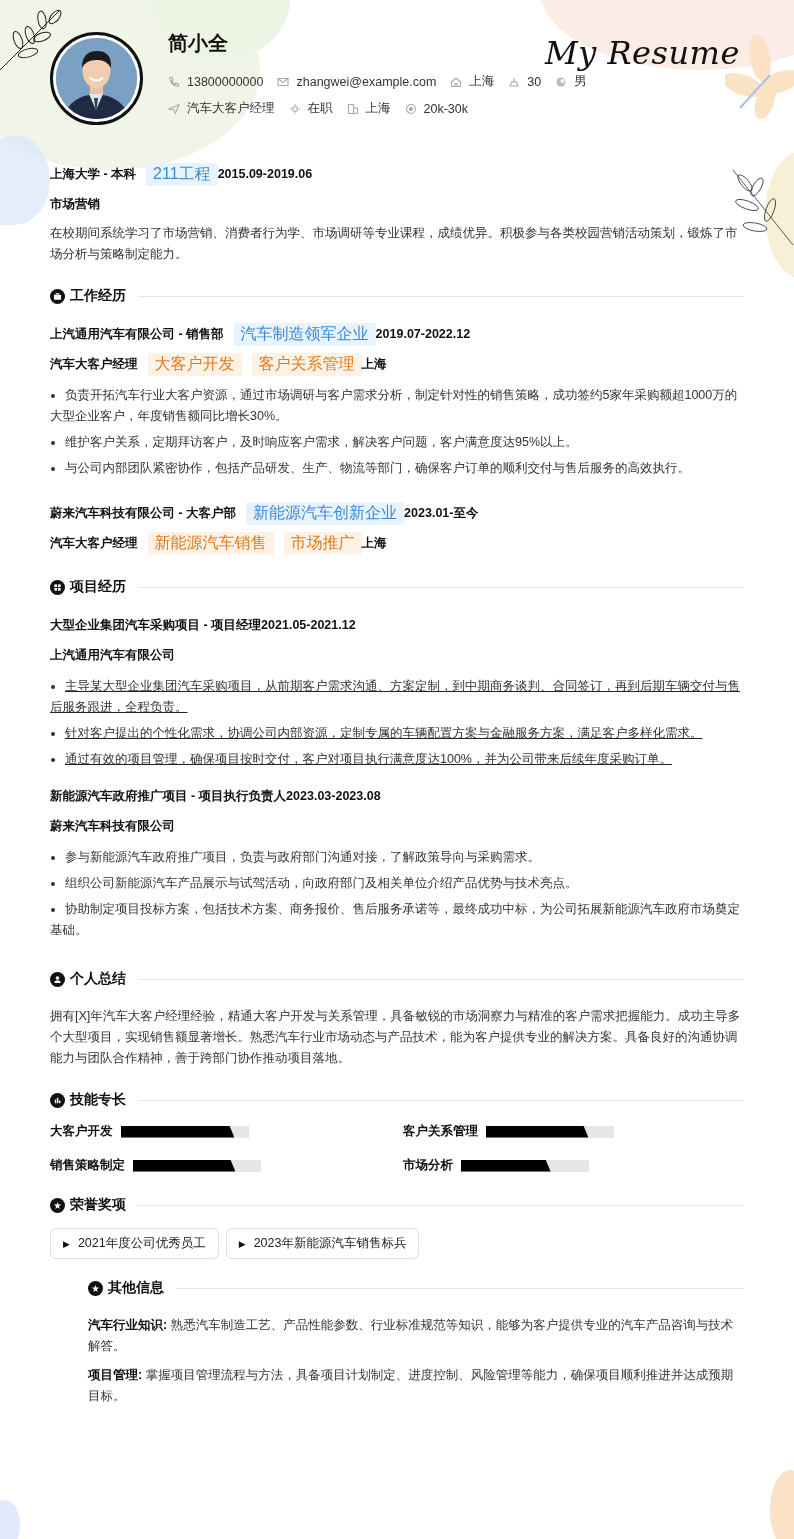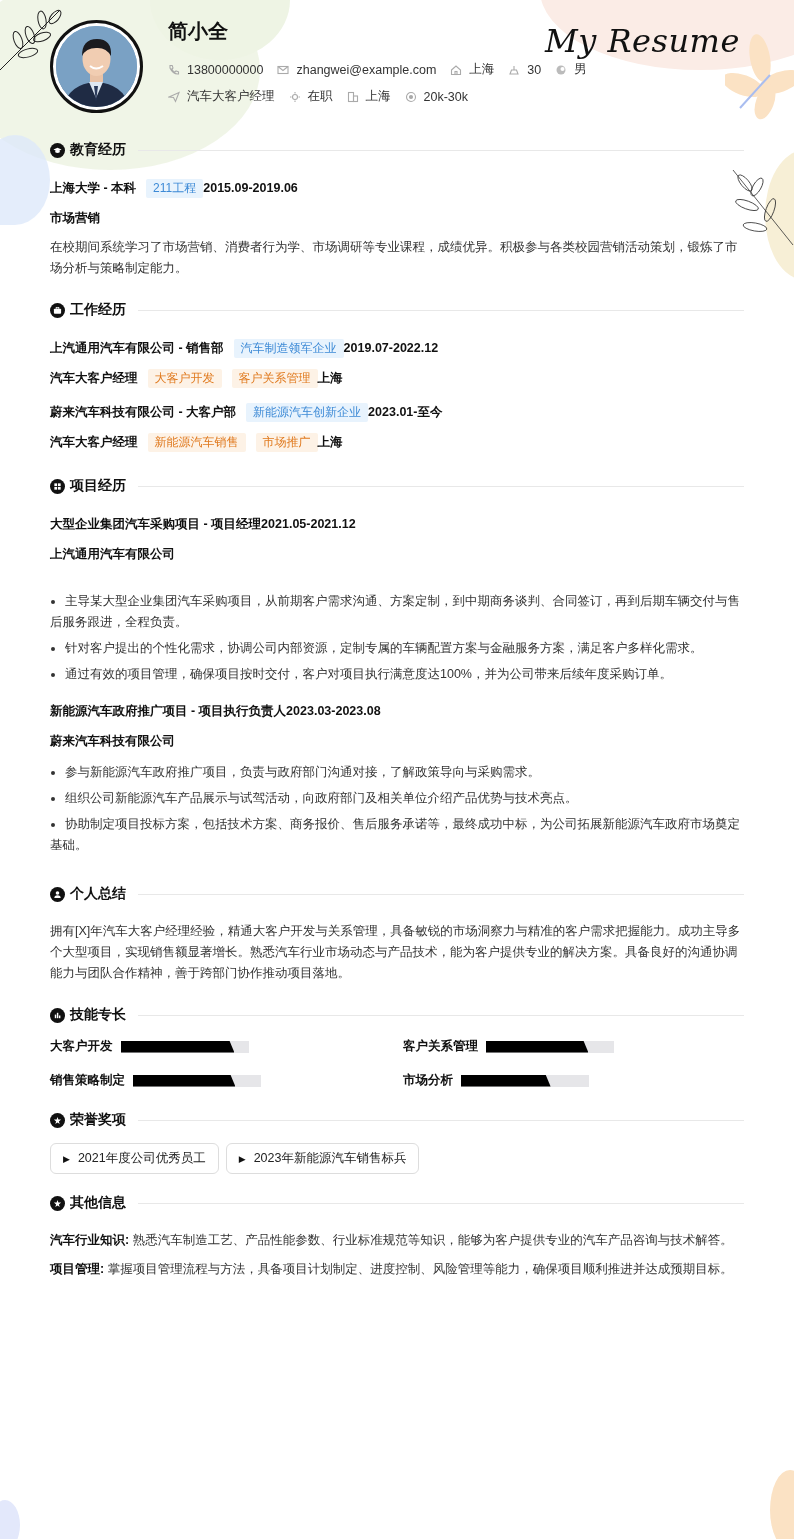--- a/index.html
+++ b/index.html
@@ -55,21 +55,21 @@
     margin-right: 5px;
   }
   .sec-icon svg { width: 9px; height: 9px; }
   .sec-title { font-size: 14px; font-weight: bold; color: #111; }
   .sec-line { flex: 1; height: 1px; background: #e8e8e8; margin-left: 12px; }
 
   .row { display: flex; align-items: center; height: 30px; }
   .row .left { display: flex; align-items: center; }
   .strong { font-weight: bold; color: #111; font-size: 12.5px; }
   .date { font-weight: bold; color: #111; font-size: 12.5px; }
-  .tag { font-size: 12px; padding: 1px 7px; margin-left: 10px; border-radius: 2px; }
+  .tag { font-size: 16px; padding: 1px 7px; margin-left: 10px; border-radius: 2px; }
   .tag.blue { background: #e8f3fd; color: #3d8ad6; }
   .tag.orange { background: #fdf2e6; color: #e07a1f; }
   .tag.orange + .tag.orange { margin-left: 10px; }
   .para { font-size: 12.5px; color: #333; line-height: 21px; padding: 4px 0 6px; }
 
   ul.bullets { list-style: none; padding: 2px 0 4px; }
   ul.bullets li {
     position: relative; padding-left: 15px; font-size: 12.5px; color: #333;
     line-height: 21px; margin-bottom: 5px;
   }
@@ -138,21 +138,21 @@
     <ellipse cx="20" cy="18" rx="4" ry="10" transform="rotate(-40 20 18)"></ellipse>
     <ellipse cx="32" cy="22" rx="4" ry="10" transform="rotate(30 32 22)"></ellipse>
     <ellipse cx="22" cy="40" rx="4" ry="12" transform="rotate(-70 22 40)"></ellipse>
     <ellipse cx="45" cy="45" rx="4" ry="12" transform="rotate(20 45 45)"></ellipse>
     <ellipse cx="30" cy="62" rx="4" ry="12" transform="rotate(-80 30 62)"></ellipse>
   </svg>
 </div>
 
 <div class="page">
 
-  <div class="header" style="margin:0 -50px;">
+  <div class="header" style="margin:12px -50px;">
     <div class="avatar">
       <div class="avatar-inner">
         <svg width="81" height="81" viewBox="0 0 81 81">
           <rect width="81" height="81" fill="#7aa1c4"></rect>
           <path d="M8 81 Q12 58 40 56 Q68 58 73 81 Z" fill="#1f2b44"></path>
           <path d="M33 56 L40 72 L47 56 Z" fill="#dfe8f2"></path>
           <path d="M38 60 L40 76 L42 60 Z" fill="#2b3b5c"></path>
           <rect x="34" y="44" width="13" height="12" fill="#e9c2a6"></rect>
           <ellipse cx="40.5" cy="33" rx="14" ry="17" fill="#f1cdb2"></ellipse>
           <path d="M26 30 Q26 13 41 13 Q56 13 55 30 Q50 21 40 22 Q30 22 26 30 Z" fill="#1b1b1f"></path>
@@ -243,30 +243,20 @@
               <circle cx="6" cy="6" r="4.5"></circle>
               <circle cx="6" cy="6" r="1.5" fill="#aaa"></circle>
             </svg>
           </span>
         <span>20k-30k</span>
       </div>
     </div>
   </div>
 
   <div class="section">
-    <div class="section-head">
-      <span class="sec-icon">
-          <svg viewBox="0 0 10 10">
-            <path d="M0.5 4 L5 2 L9.5 4 L5 6 Z" fill="#fff"></path>
-            <path d="M2.5 5 L2.5 7 Q5 8.5 7.5 7 L7.5 5" fill="#fff"></path>
-          </svg>
-        </span>
-      <span class="sec-title">教育经历</span>
-      <span class="sec-line"></span>
-    </div>
     <div class="row" style="margin-top:8px;">
       <div class="left">
         <span class="strong">上海大学 - 本科</span>
         <span class="tag blue">211工程</span>
       </div>
       <span class="date">2015.09-2019.06</span>
     </div>
     <div class="row">
       <span class="strong">市场营销</span>
     </div>
@@ -294,23 +284,28 @@
         <span class="date">2019.07-2022.12</span>
       </div>
       <div class="row">
         <div class="left">
           <span class="strong">汽车大客户经理</span>
           <span class="tag orange">大客户开发</span>
           <span class="tag orange">客户关系管理</span>
         </div>
         <span class="date">上海</span>
       </div>
-    </div>
-
-    <div style="margin-top:4px;">
+      <ul class="bullets" style="margin-top:4px;">
+        <li class="wrap">负责开拓汽车行业大客户资源，通过市场调研与客户需求分析，制定针对性的销售策略，成功签约5家年采购额超1000万的大型企业客户，年度销售额同比增长30%。</li>
+        <li>维护客户关系，定期拜访客户，及时响应客户需求，解决客户问题，客户满意度达95%以上。</li>
+        <li>与公司内部团队紧密协作，包括产品研发、生产、物流等部门，确保客户订单的顺利交付与售后服务的高效执行。</li>
+      </ul>
+    </div>
+
+    <div style="margin-top:10px;">
       <div class="row">
         <div class="left">
           <span class="strong">蔚来汽车科技有限公司 - 大客户部</span>
           <span class="tag blue">新能源汽车创新企业</span>
         </div>
         <span class="date">2023.01-至今</span>
       </div>
       <div class="row">
         <div class="left">
           <span class="strong">汽车大客户经理</span>
@@ -337,21 +332,21 @@
     </div>
 
     <div style="margin-top:8px;">
       <div class="row">
         <span class="strong">大型企业集团汽车采购项目 - 项目经理</span>
         <span class="date">2021.05-2021.12</span>
       </div>
       <div class="row">
         <span class="strong">上汽通用汽车有限公司</span>
       </div>
-      <ul class="bullets" style="margin-top:20px;">
+      <ul class="bullets" style="margin-top:4px;text-decoration:underline;">
         <li class="wrap">主导某大型企业集团汽车采购项目，从前期客户需求沟通、方案定制，到中期商务谈判、合同签订，再到后期车辆交付与售后服务跟进，全程负责。</li>
         <li>针对客户提出的个性化需求，协调公司内部资源，定制专属的车辆配置方案与金融服务方案，满足客户多样化需求。</li>
         <li>通过有效的项目管理，确保项目按时交付，客户对项目执行满意度达100%，并为公司带来后续年度采购订单。</li>
       </ul>
     </div>
 
     <div style="margin-top:2px;">
       <div class="row">
         <span class="strong">新能源汽车政府推广项目 - 项目执行负责人</span>
         <span class="date">2023.03-2023.08</span>
@@ -436,21 +431,21 @@
         <span class="tri">▶</span>
         <span>2021年度公司优秀员工</span>
       </div>
       <div class="award">
         <span class="tri">▶</span>
         <span>2023年新能源汽车销售标兵</span>
       </div>
     </div>
   </div>
 
-  <div class="section" style="margin-top:4px;">
+  <div class="section" style="margin-top:4px;margin-left:38px;">
     <div class="section-head">
       <span class="sec-icon">
           <svg viewBox="0 0 10 10" fill="#fff">
             <path d="M5 1 L6 4 L9 4 L6.5 6 L7.5 9 L5 7.2 L2.5 9 L3.5 6 L1 4 L4 4 Z"></path>
           </svg>
         </span>
       <span class="sec-title">其他信息</span>
       <span class="sec-line"></span>
     </div>
     <div style="padding-top:6px;">

